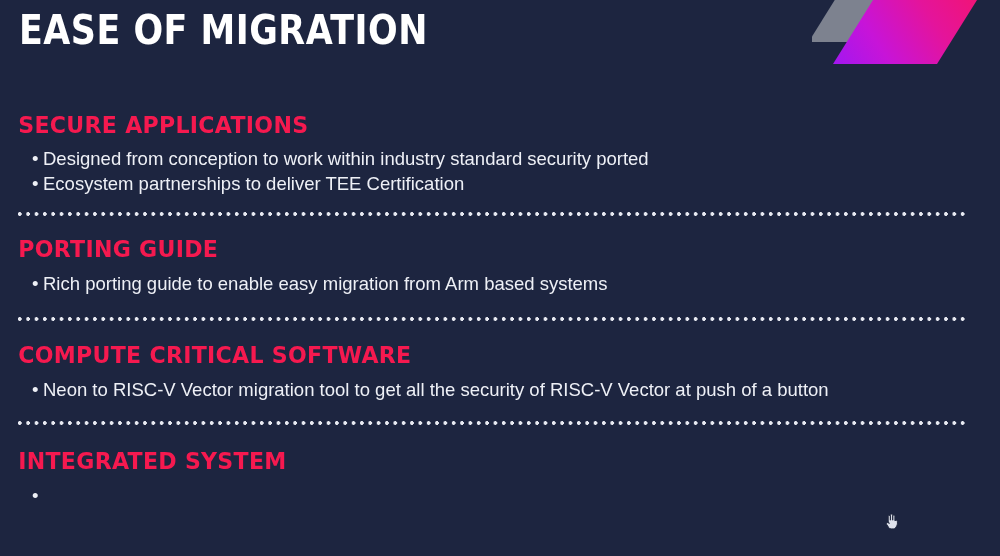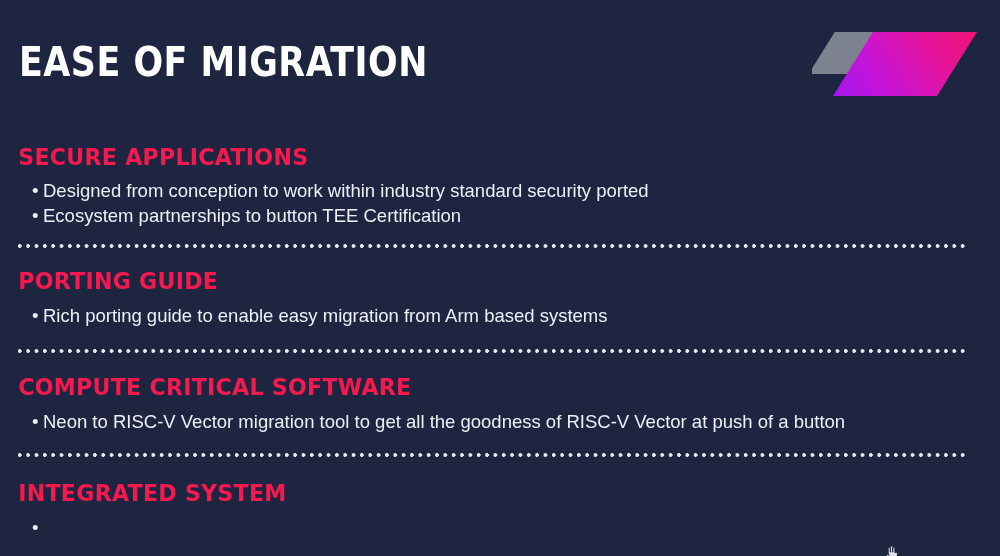--- a/index.html
+++ b/index.html
@@ -12,21 +12,20 @@
     height: 556px;
     overflow: hidden;
     font-family: "Liberation Sans", sans-serif;
     position: relative;
   }
 
   .slide {
     position: absolute;
     inset: 0;
     background: #1d2540;
-    margin-top: 32px;
   }
 
   
   .logo {
     position: absolute;
     top: 0;
     right: 8px;
     width: 180px;
     height: 70px;
     overflow: hidden;
@@ -158,21 +157,21 @@
 
     <div class="section s1">
       <div class="section-heading">SECURE APPLICATIONS</div>
       <ul class="bullets">
         <li class="bullet">
           <span class="dot-mark">•</span>
           <span>Designed from conception to work within industry standard security ported</span>
         </li>
         <li class="bullet">
           <span class="dot-mark">•</span>
-          <span>Ecosystem partnerships to button TEE Certification</span>
+          <span>Ecosystem partnerships to deliver TEE Certification</span>
         </li>
       </ul>
     </div>
 
     <div class="divider d1"></div>
 
     <div class="section s2">
       <div class="section-heading">PORTING GUIDE</div>
       <ul class="bullets">
         <li class="bullet">
@@ -182,21 +181,21 @@
       </ul>
     </div>
 
     <div class="divider d2"></div>
 
     <div class="section s3">
       <div class="section-heading">COMPUTE CRITICAL SOFTWARE</div>
       <ul class="bullets">
         <li class="bullet">
           <span class="dot-mark">•</span>
-          <span>Neon to RISC-V Vector migration tool to get all the goodness of RISC-V Vector at push of a button</span>
+          <span>Neon to RISC-V Vector migration tool to get all the security of RISC-V Vector at push of a button</span>
         </li>
       </ul>
     </div>
 
     <div class="divider d3"></div>
 
     <div class="section s4">
       <div class="section-heading">INTEGRATED SYSTEM</div>
       <ul class="bullets">
         <li class="bullet">

